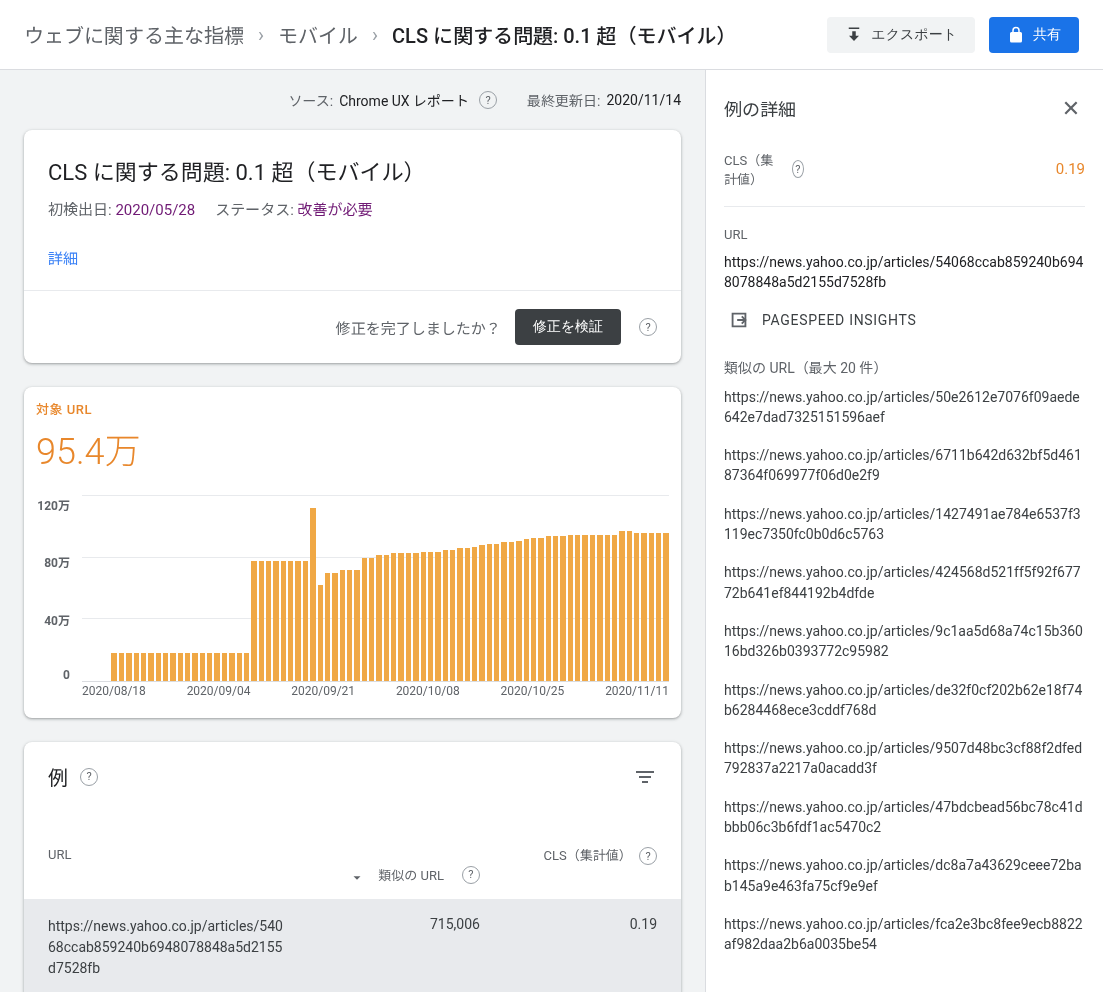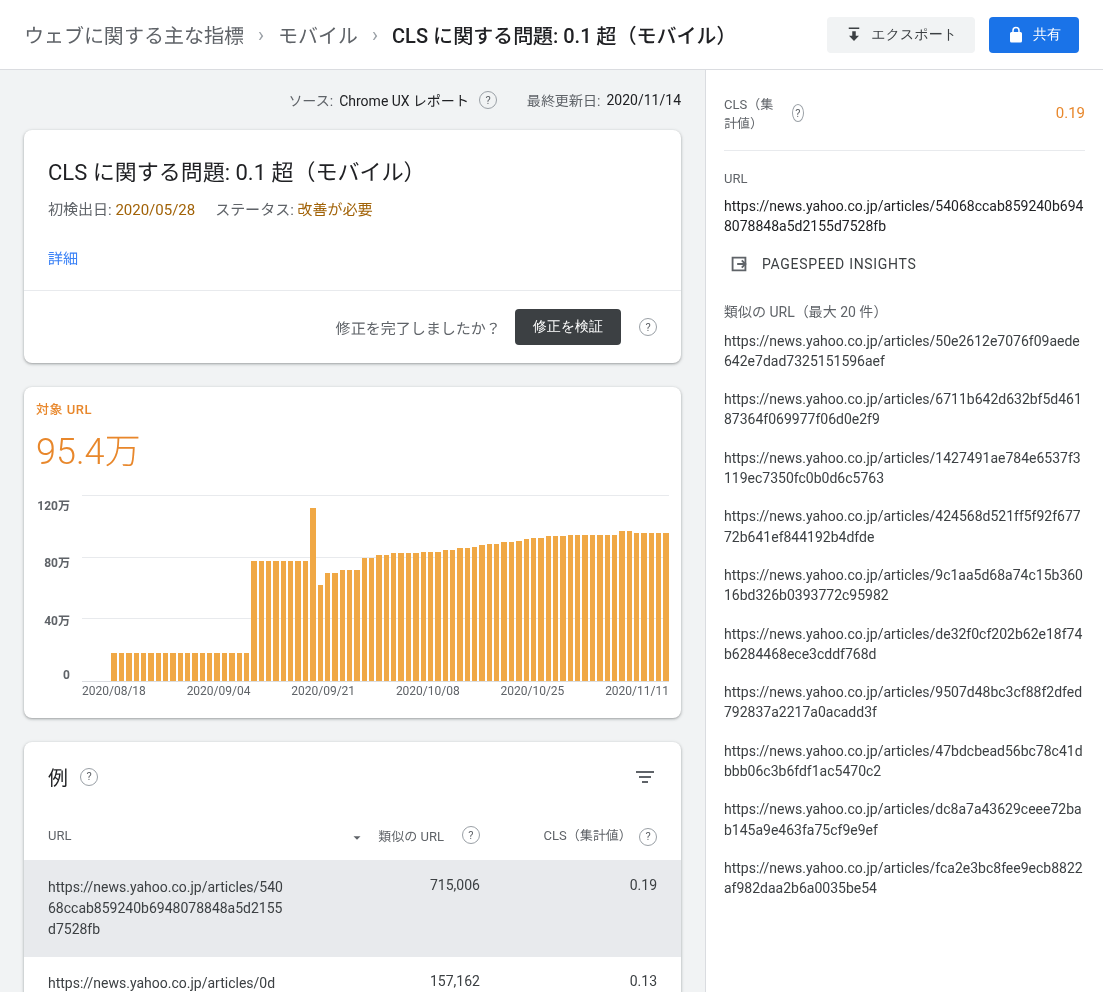--- a/index.html
+++ b/index.html
@@ -65,21 +65,21 @@
   .card {
     background:#fff;
     margin:0 24px 24px;
     border-radius:8px;
     box-shadow:0 1px 2px rgba(60,64,67,.3), 0 1px 3px 1px rgba(60,64,67,.15);
   }
   
   .issue-card { padding:24px 24px 0; }
   .issue-title { font-size:22px; color:#202124; margin-bottom:12px; }
   .issue-sub { color:#5f6368; font-size:15px; display:flex; gap:20px; margin-bottom:28px; }
-  .issue-sub .v { color:#a16207;margin-top:36px; }
+  .issue-sub .v { color:#701a75;margin-top:36px; }
   .detail-link { color:#3b82f6; font-size:15px; margin-bottom:22px; display:block;}
   .validation-row {
     border-top:1px solid #e8eaed;
     display:flex; align-items:center; justify-content:flex-end;
     gap:14px; padding:18px 0;
     margin:0 -24px; padding-right:24px;
   }
   .validation-q { color:#5f6368; font-size:15px; }
   .btn-dark { background:#3c4043; color:#fff; }
   
@@ -98,21 +98,21 @@
   .xaxis { position:absolute; left:46px; right:0; bottom:0; height:22px;
            display:flex; justify-content:space-between; font-size:12px; color:#5f6368; }
   
   .ex-card { padding:0; }
   .ex-head { display:flex; align-items:center; justify-content:space-between; padding:20px 24px; }
   .ex-head h3 { font-size:20px; font-weight:400; display:flex; align-items:center; gap:8px;}
   .filter-icon { width:24px; height:24px; color:#5f6368; }
   table { width:100%; border-collapse:collapse; font-size:14px;}
   th { text-align:left; color:#5f6368; font-weight:400; padding:14px 24px; font-size:13px;}
   th.r, td.r { text-align:right;}
-  th .sort { display:inline-flex; align-items:center; gap:14px;}
+  th .sort { display:inline-flex; align-items:center; gap:14px;margin-top:40px;}
   td { padding:16px 24px; vertical-align:top; color:#3c4043;}
   tbody tr { border-top:1px solid #e8eaed;}
   tbody tr.selected { background:#e8eaed; }
   td.url-cell { max-width:260px; word-break:break-all; line-height:1.5;}
   
   .side-head { display:flex; justify-content:space-between; align-items:center; margin-bottom:28px;}
   .side-head h2 { font-size:18px; font-weight:400; color:#3c4043;}
   .close-x { width:28px; height:28px; display:flex; align-items:center; justify-content:center;
              color:#5f6368; cursor:pointer; font-size:22px;}
   .side-row { display:flex; justify-content:space-between; align-items:center;
@@ -336,20 +336,24 @@
               <td class="url-cell">https://news.yahoo.co.jp/articles/0d</td>
               <td class="r">157,162</td>
               <td class="r">0.13</td>
             </tr>
           </tbody>
       </table>
     </div>
   </div>
 
   <div class="side">
+    <div class="side-head">
+      <h2>例の詳細</h2>
+      <span class="close-x">✕</span>
+    </div>
     <div class="side-row">
       <span style="display:flex;align-items:center;gap:8px; max-width:80px;">
         <span>CLS（集計値）</span>
         <span class="help-icon">?</span>
       </span>
       <span class="cls-val">0.19</span>
     </div>
     <div class="side-label">URL</div>
     <div class="side-url">https://news.yahoo.co.jp/articles/54068ccab859240b6948078848a5d2155d7528fb</div>
     <div class="psi-link">

